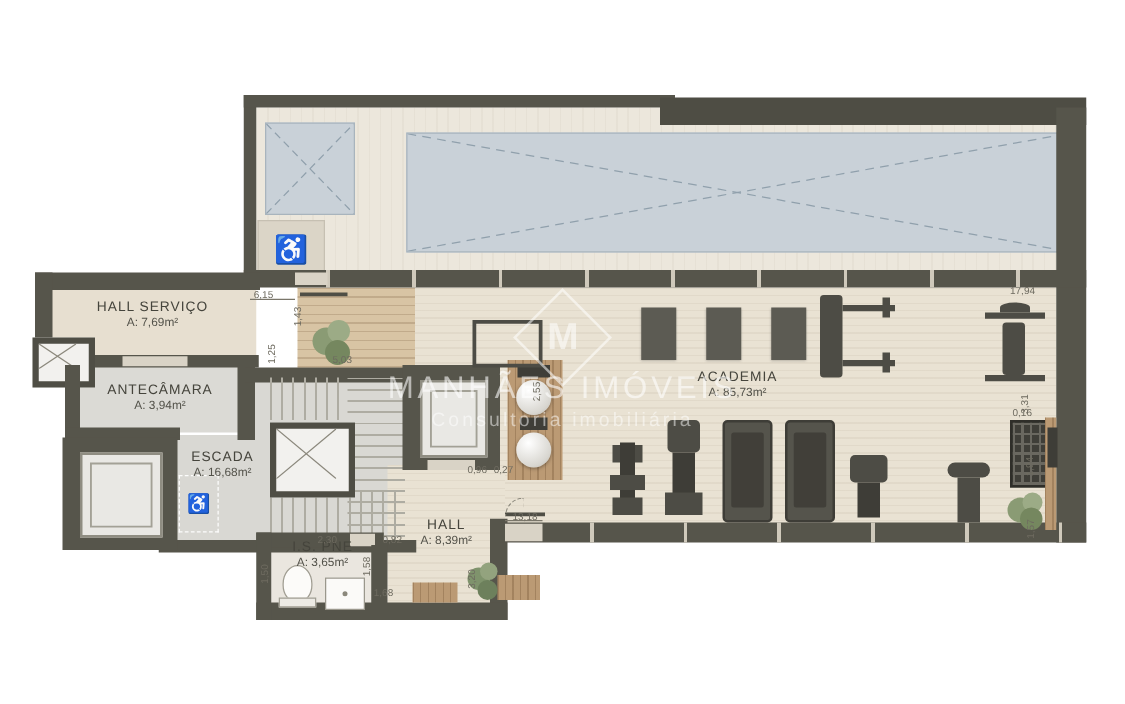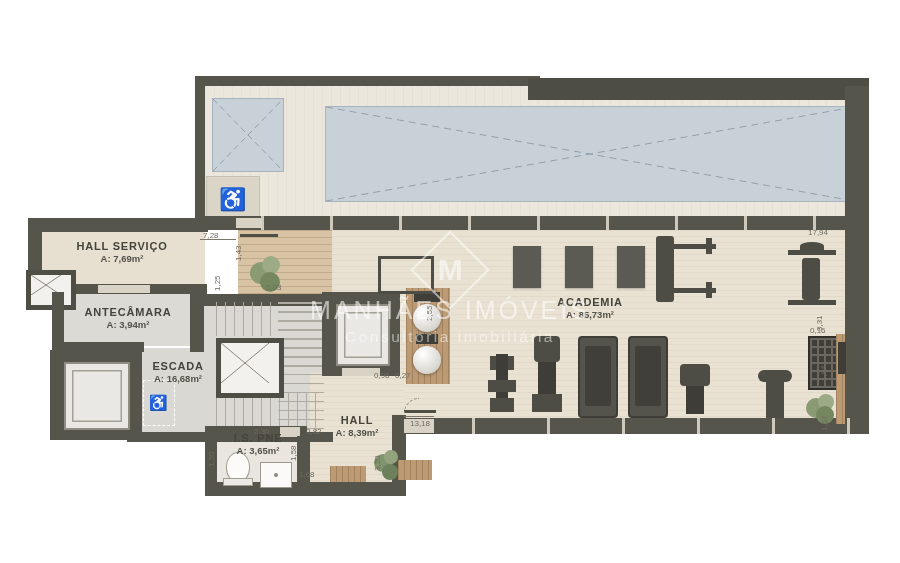--- a/index.html
+++ b/index.html
@@ -17,22 +17,22 @@
   .skylight{position:absolute;background:#c9d1d8;border:1px solid #a8b4bd;}
   .skylight svg{position:absolute;inset:0;}
   .xbox{position:absolute;background:#f2f1ee;border:5px solid #4f4e45;}
   .xbox svg{position:absolute;inset:0;}
   .treads-v{position:absolute;background-image:repeating-linear-gradient(180deg,#aeaca2 0 1.5px,transparent 1.5px 9px);}
   .treads-h{position:absolute;background-image:repeating-linear-gradient(90deg,#aeaca2 0 1.5px,transparent 1.5px 9px);}
   .elevator-cab{position:absolute;background:#e9e8e4;border:2px solid #8f8d82;box-shadow:inset 0 0 0 6px #e9e8e4, inset 0 0 0 7.5px #a3a196;}
   .wc-pad{position:absolute;background:#dbd5c7;border:1px solid #c6c0b2;display:flex;align-items:center;justify-content:center;color:#ffffff;}
   .wc-dashed{position:absolute;border:1.5px dashed rgba(255,255,255,.95);display:flex;align-items:center;justify-content:center;color:#ffffff;}
   .room-label{position:absolute;transform:translateX(-50%);text-align:center;color:#45443c;white-space:nowrap;z-index:40;}
-  .room-name{font-size:11px;font-weight:700;letter-spacing:.8px;}
-  .room-area{font-size:9.5px;font-weight:700;color:#53524a;margin-top:1px;}
+  .room-name{font-size:11px;font-weight:400;letter-spacing:.8px;}
+  .room-area{font-size:9.5px;font-weight:400;color:#53524a;margin-top:1px;}
   .dim{position:absolute;font-size:8px;color:#6e6b60;white-space:nowrap;z-index:40;}
   .dim.v{transform:rotate(-90deg);transform-origin:left bottom;}
   .furn{position:absolute;background:#4d4c45;}
   .furn.outline{background:transparent;border:3px solid #4d4c45;}
   .treadmill{position:absolute;background:#55544c;border:2px solid #3e3d37;border-radius:4px;}
   .treadmill .deck{position:absolute;left:5px;right:5px;top:8px;bottom:10px;background:#413f39;border-radius:2px;}
   .mat{position:absolute;background:#5c5b53;box-shadow:0 1px 2px rgba(0,0,0,.25);}
   .sphere{position:absolute;border-radius:50%;background:radial-gradient(circle at 35% 30%,#ffffff,#d8d6d0 70%,#b5b2aa);box-shadow:0 1px 3px rgba(0,0,0,.35);}
   .plant{position:absolute;z-index:25;}
   .plant i{position:absolute;border-radius:50%;}
@@ -233,28 +233,28 @@
   </div>
   <div class="room-label" style="left:357px;top:414px;">
     <div class="room-name">HALL</div>
     <div class="room-area">A: 8,39m²</div>
   </div>
   <div class="room-label" style="left:590px;top:296px;">
     <div class="room-name">ACADEMIA</div>
     <div class="room-area">A: 85,73m²</div>
   </div>
 
-  <span class="dim" style="left:203px;top:231px;">7,28</span>
+  <span class="dim" style="left:203px;top:231px;">6,15</span>
   <span class="dim v" style="left:243px;top:252px;">1,43</span>
   <span class="dim v" style="left:222px;top:282px;">1,25</span>
   <span class="dim" style="left:266px;top:283px;text-align:center;">5,03</span>
   <span class="dim v" style="left:434px;top:312px;">2,55</span>
   <span class="dim" style="left:374px;top:371px;">0,96</span>
   <span class="dim" style="left:395px;top:371px;">0,27</span>
-  <span class="dim" style="left:410px;top:419px;">13,18</span>
+  <span class="dim" style="left:410px;top:409px;">13,18</span>
   <span class="dim" style="left:306px;top:427px;">0,82</span>
   <span class="dim v" style="left:298px;top:452px;">1,58</span>
   <span class="dim" style="left:254px;top:427px;">2,30</span>
   <span class="dim v" style="left:216px;top:458px;">1,50</span>
   <span class="dim" style="left:299px;top:470px;">1,68</span>
   <span class="dim v" style="left:382px;top:462px;">3,20</span>
   <span class="dim" style="left:808px;top:228px;">17,94</span>
   <span class="dim v" style="left:824px;top:322px;">3,31</span>
   <span class="dim" style="left:810px;top:326px;">0,16</span>
   <span class="dim v" style="left:828px;top:372px;">1,94</span>

